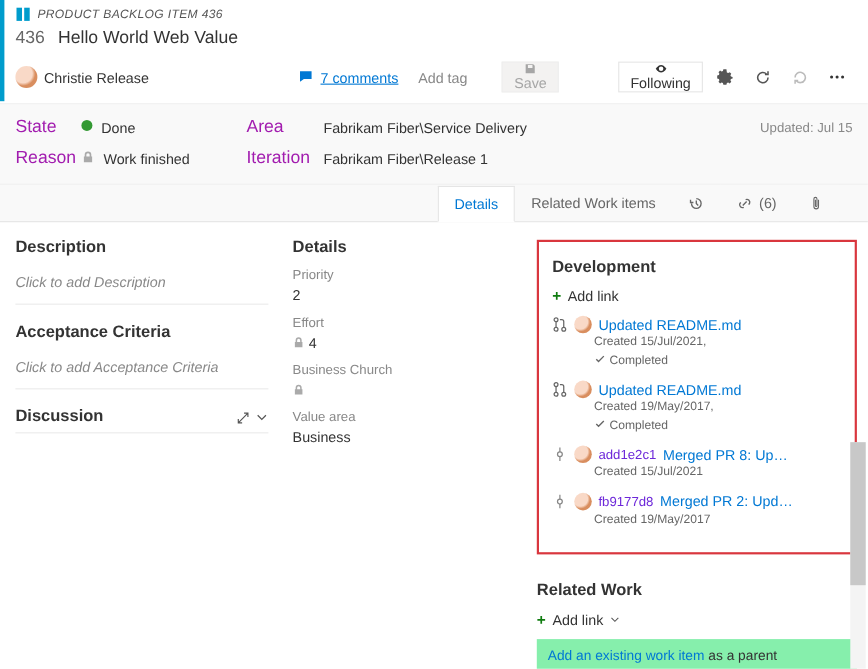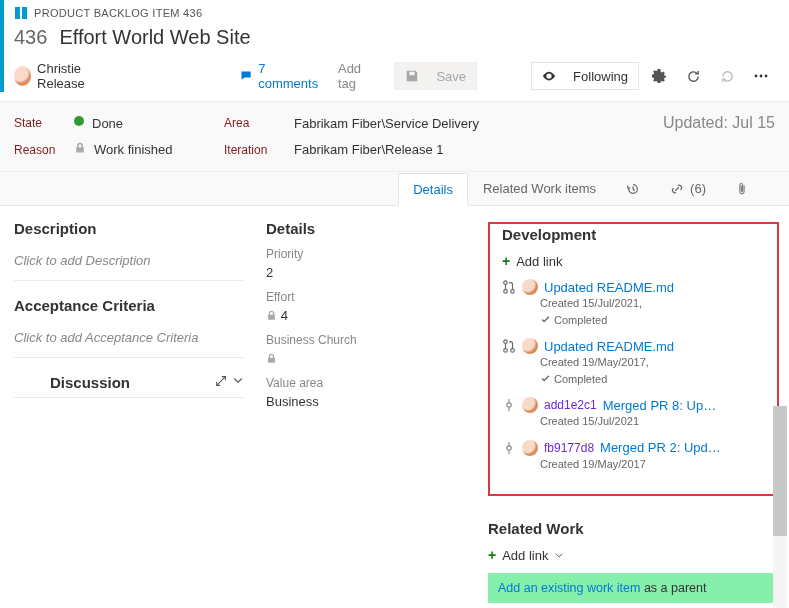--- a/index.html
+++ b/index.html
@@ -1,59 +1,59 @@
 <!DOCTYPE html>
 <html><head>
 <meta charset="utf-8">
 <style>
   * { box-sizing: border-box; margin: 0; padding: 0; }
   body { font-family: "Segoe UI", sans-serif; font-size: 13px; color: #333; background:#fff; width:789px; height:608px; overflow:hidden; position:relative;}
   .blue-bar { position:absolute; left:0; top:0; width:4px; height:92px; background:#009ccc; }
   .header { padding:6px 14px 0 14px; }
-  .type-row { display:flex; align-items:center; gap:6px; font-size:11px; color:#555; letter-spacing:.3px; }
+  .type-row { display:flex; align-items:center; gap:6px; font-size:11px; color:#555; letter-spacing:.3px;font-style:italic; }
   .type-icon svg { width:14px; height:14px; }
-  .title-row { display:flex; align-items:center; gap:12px; margin-top:6px; font-size:20px; color:#333; }
+  .title-row { display:flex; align-items:center; gap:12px; margin-top:6px; font-size:16px; color:#333; }
   .title-id { color:#666; }
   .meta-row { display:flex; align-items:center; margin-top:12px; gap:18px; }
   .avatar { width:20px; height:20px; border-radius:50%; background: radial-gradient(circle at 35% 35%, #f9d9c7 45%, #d98e5f 60%);} 
   .avatar-sm { width:16px; height:16px; border-radius:50%; background: radial-gradient(circle at 35% 35%, #f9d9c7 45%, #d98e5f 60%);} 
   .person { display:flex; align-items:center; gap:6px; color:#333;}
-  .comments { display:flex; align-items:center; gap:6px; color:#0078d4; cursor:pointer;}
+  .comments { display:flex; align-items:center; gap:6px; color:#0078d4; cursor:pointer;text-decoration:underline;}
   .add-tag { color:#888; cursor:pointer; }
   .toolbar { margin-left:auto; display:flex; align-items:center; gap:6px; }
-  .btn { display:flex; align-items:center; gap:17px; height:28px; padding:0 10px; border:1px solid transparent; background:#fff; cursor:pointer; font-size:13px; color:#333;}
+  .btn { display:flex; align-items:center; gap:0; height:28px; padding:0 10px; border:1px solid transparent; background:#fff; cursor:pointer; font-size:13px; color:#333;flex-direction:column;}
   .btn.save { background:#f3f2f1; color:#a6a6a6; border:1px solid #eee;}
   .btn.follow { border:1px solid #e5e5e5;margin-left:48px; }
   .icon-btn { width:28px; height:28px; display:flex; align-items:center; justify-content:center; cursor:pointer; }
   .divider { height:1px; background:#eaeaea; margin:10px 0 0; }
   
   .info-band { background:#f9f9f9; padding:12px 14px 14px; display:grid; grid-template-columns: 60px 150px 70px 1fr auto; row-gap:10px; align-items:center; font-size:13px; border-bottom:1px solid #eee;}
-  .info-label { color:#7f1d1d; font-size:12px;}
+  .info-label { color:#a21caf; font-size:16px;}
   .state-done { display:flex; gap:8px;}
   .dot-done { width:10px; height:10px; border-radius:50%; background:#339933;}
   .lock { color:#999; }
-  .updated { color:#888; font-size:16px; text-align:right; grid-column:5; grid-row:1;}
+  .updated { color:#888; font-size:12px; text-align:right; grid-column:5; grid-row:1;}
   
   .tabs-row { display:flex; justify-content:flex-end; align-items:stretch; border-bottom:1px solid #e5e5e5; background:#f9f9f9; padding-right:26px;}
   .tab { padding:8px 14px; color:#666; cursor:pointer; background:#f9f9f9; border:1px solid transparent; display:flex; align-items:center; gap:6px;}
   .tab.active { background:#fff; color:#0078d4; border:1px solid #e5e5e5; border-bottom-color:#fff; position:relative; top:1px;}
   
   .body-wrap { display:flex; padding:14px 10px 14px 14px; gap:22px; height:410px; overflow:hidden; position:relative;}
   .col1 { width:230px; }
   .col2 { width:200px; }
   .col3 { flex:1; position:relative; }
   .section-h { font-size:15px; font-weight:600; margin-bottom:10px; color:#333;}
   .placeholder { color:#888; font-style:italic; padding:6px 0; }
   .hr { height:1px; background:#eaeaea; margin:6px 0 16px;}
   .field-label { color:#888; font-size:12px; margin-top:4px;}
   .field-value { margin:4px 0 10px; color:#333;}
-  .disc-h { display:flex; align-items:flex-start; justify-content:space-between;margin-left:36px;}
+  .disc-h { display:flex; align-items:flex-end; justify-content:space-between;}
   .expand-icons { display:flex; gap:4px; color:#666;}
   
-  .dev-box { border:2px solid #d9363e; padding:2px 12px 12px; margin-top:2px;}
+  .dev-box { border:2px solid #d9363e; padding:14px 12px 12px; margin-top:2px;}
   .add-link { display:flex; align-items:center; gap:6px; color:#333; margin:8px 0 10px; cursor:pointer;}
   .plus { color:#107c10; font-weight:bold; font-size:14px;}
   .dev-item { margin-bottom:10px; }
   .dev-row1 { display:flex; align-items:center; gap:6px;}
   .dev-link { color:#0078d4; cursor:pointer; white-space:nowrap; overflow:hidden; text-overflow:ellipsis;}
   .dev-sub { margin-left:38px; color:#666; font-size:11px; line-height:1.5;}
   .hash { color:#6d28d9; font-family:Liberation Sans, sans-serif; font-size:12px;}
   .related { margin-top:24px; }
   .existing { background:#86efac; padding:8px 10px; margin-top:8px; font-size:12.5px;}
   .existing a { color:#0078d4; cursor:pointer;}
@@ -74,21 +74,21 @@
     <span class="type-icon">
       <svg viewBox="0 0 14 14">
           <rect x="1" y="1" width="5" height="12" fill="#009ccc"></rect>
           <rect x="8" y="1" width="5" height="12" fill="#009ccc"></rect>
         </svg>
     </span>
     <span>PRODUCT BACKLOG ITEM 436</span>
   </div>
   <div class="title-row">
     <span class="title-id">436</span>
-    <span>Effort World Web Site</span>
+    <span>Hello World Web Value</span>
   </div>
   <div class="meta-row">
     <div class="person">
       <span class="avatar"></span>
       <span>Christie Release</span>
     </div>
     <div style="width:100px"></div>
     <div class="comments">
       <svg width="14" height="14" viewBox="0 0 16 16">
           <path fill="#0078d4" d="M2 2h12v8H6l-4 3V2z"></path>

